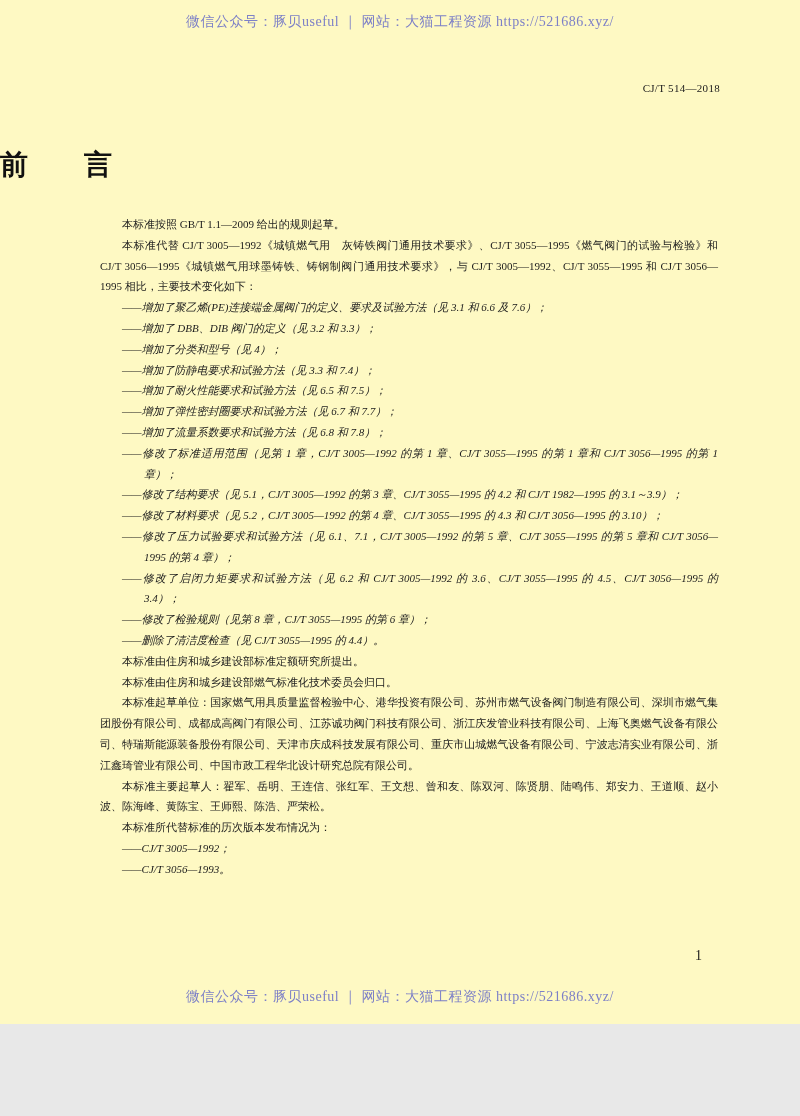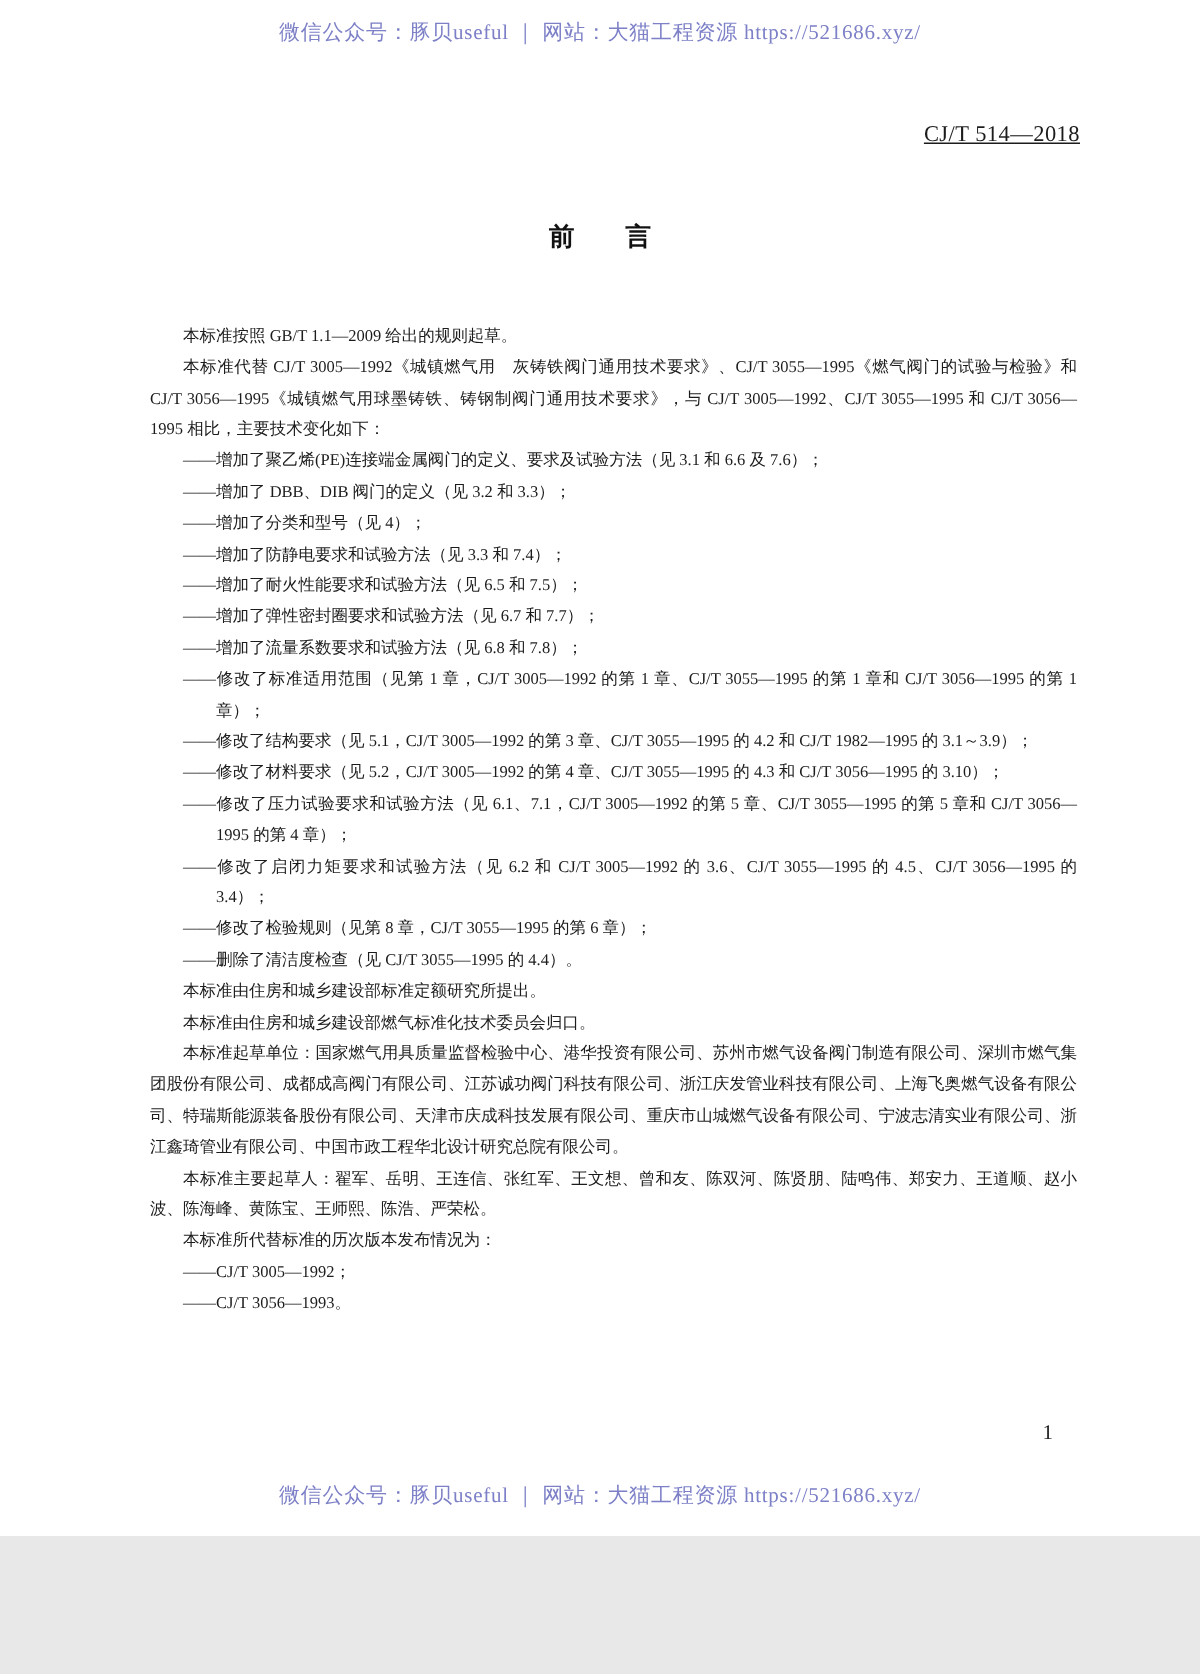--- a/index.html
+++ b/index.html
@@ -1,68 +1,66 @@
 <!DOCTYPE html>
 <html><head>
 <meta charset="utf-8">
 <style>
   html, body { margin: 0; padding: 0; background: #e8e8e8; }
   .page {
     position: relative;
     width: 800px;
     height: 1024px;
     margin: 0 auto;
-    background: #ffffff;
+    background: #fef9c3;
     font-family: "Liberation Serif", "DejaVu Serif", serif;
     color: #1c1c1c;
     overflow: hidden;
   }
   .watermark {
     position: absolute;
     left: 0;
     width: 100%;
     text-align: center;
     font-size: 14px;
     color: #7d80c7;
     letter-spacing: 0.5px;
     white-space: nowrap;
   }
   .wm-top { top: 13px; }
   .wm-bottom { bottom: 18px; }
   .doc-number {
     position: absolute;
     top: 82px;
     right: 80px;
-    font-size: 15px;
+    font-size: 11px;
     letter-spacing: 0.3px;
-    text-decoration: underline;
   }
   .page-title {
     position: absolute;
     top: 146px;
     left: 0;
     width: 100%;
-    text-align: center;
-    font-size: 17px;
+    font-size: 28px;
     font-weight: bold;
     font-family: "Liberation Sans", "DejaVu Sans", sans-serif;
     color: #111;
   }
   .body-text {
     position: absolute;
     top: 214px;
     left: 100px;
     right: 82px;
     font-size: 11px;
     line-height: 20.8px;
     text-align: justify;
   }
   .body-text p { margin: 0; }
   p.ind { text-indent: 2em; }
-  p.li  { padding-left: 4em; text-indent: -2em; }
+  p.li  { padding-left: 4em; text-indent: -2em; font-style: italic; }
   .page-num {
     position: absolute;
     right: 98px;
     bottom: 60px;
     font-size: 14px;
   }
 </style>
 </head>
 <body>
 

